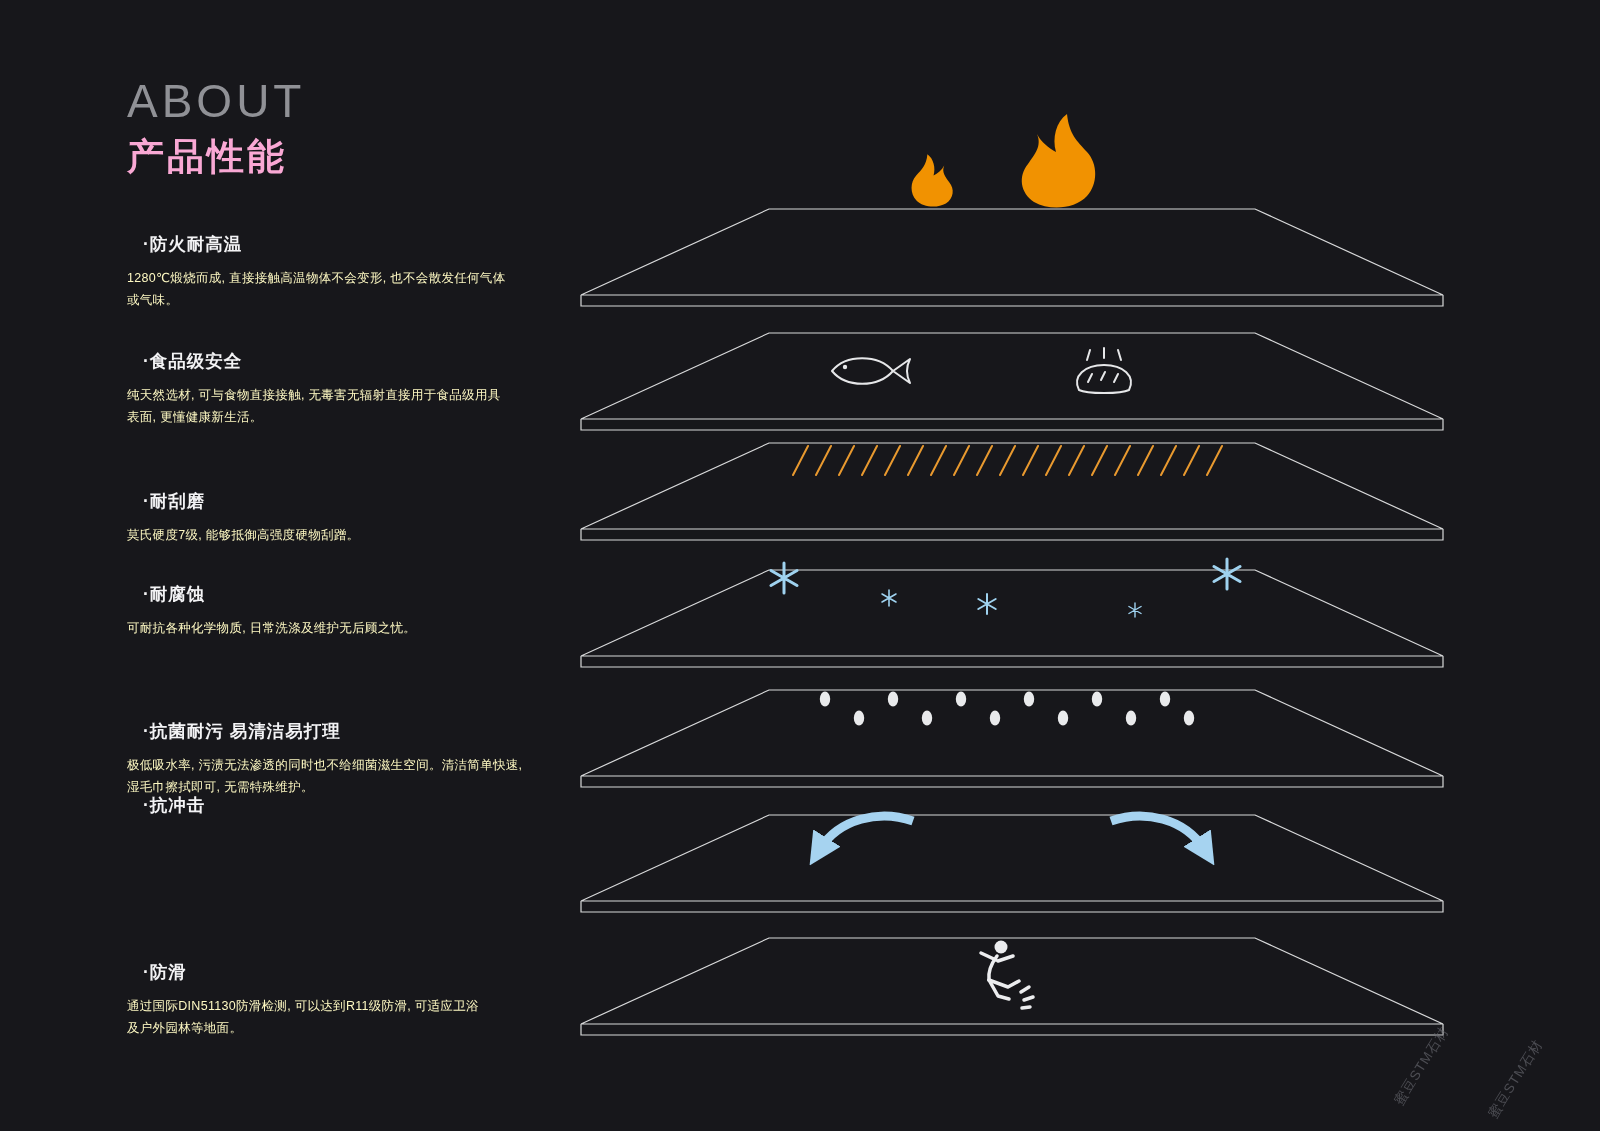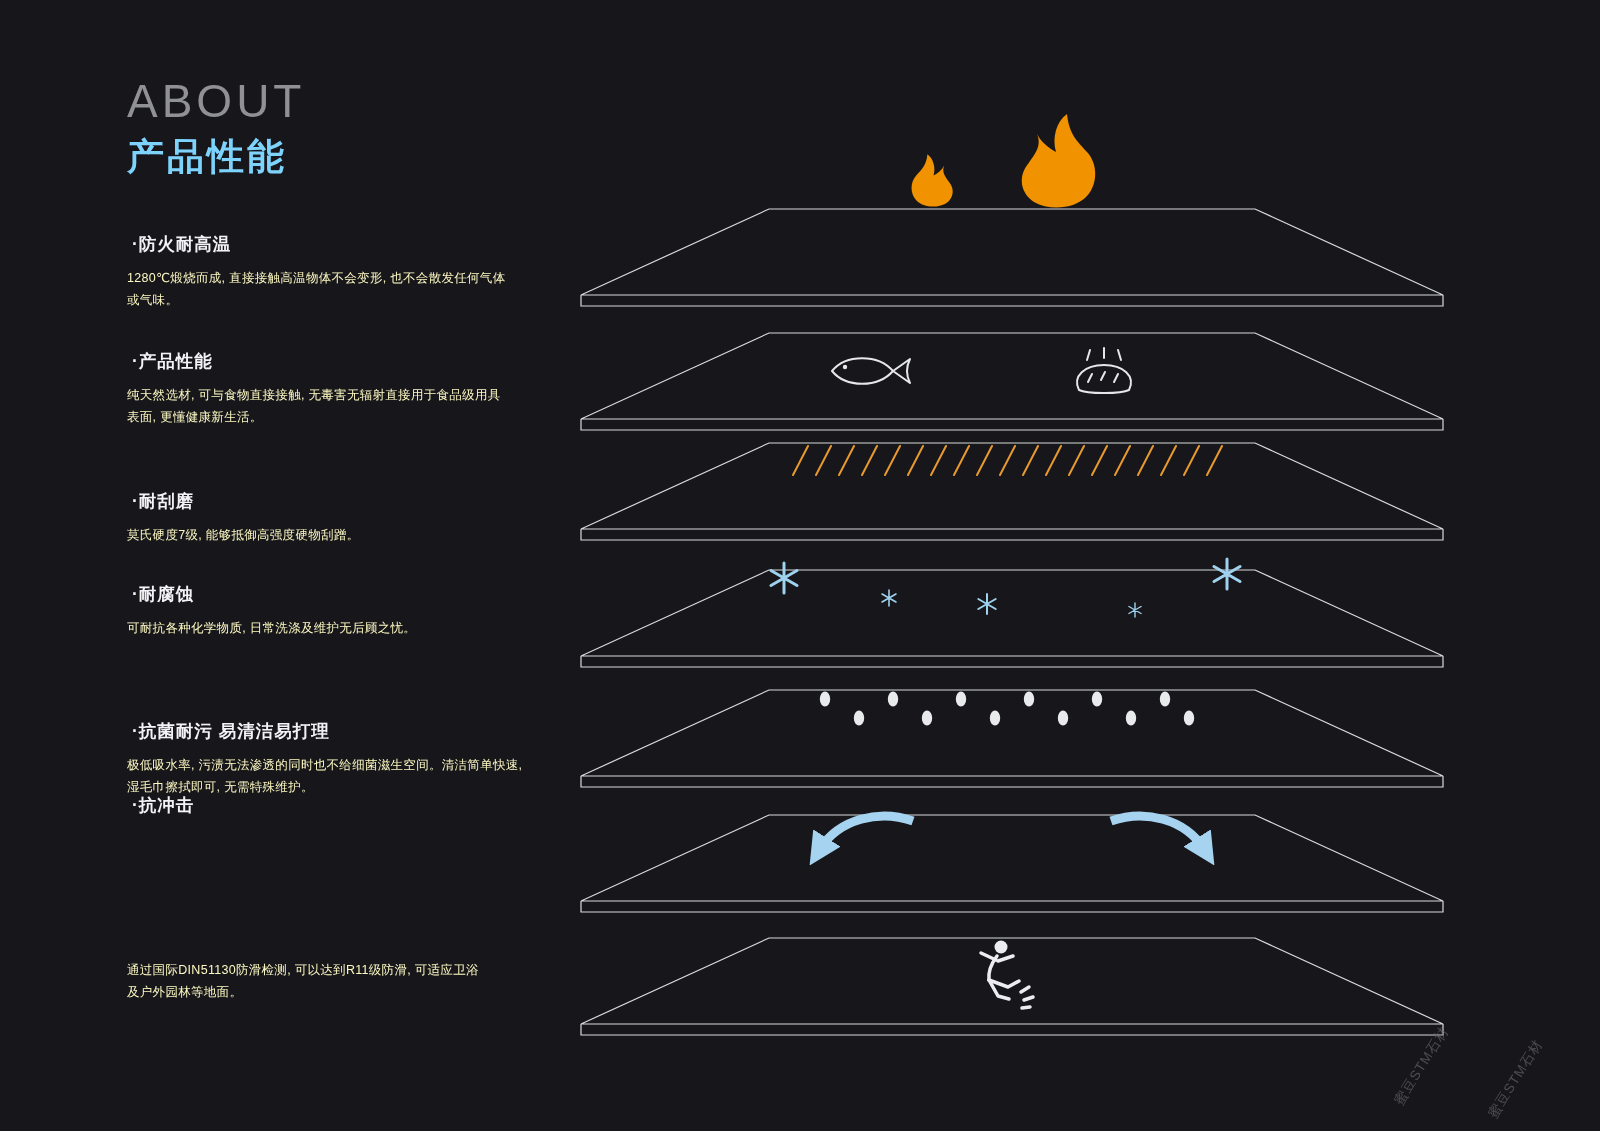--- a/index.html
+++ b/index.html
@@ -7,25 +7,25 @@
     position:relative; width:1600px; height:1131px; overflow:hidden;
     background:#17171b;
     font-family:"Liberation Sans","DejaVu Sans",sans-serif;
   }
   .about {
     position:absolute; left:127px; top:74px;
     font-size:46px; color:#909196; letter-spacing:4px; font-weight:400;
   }
   .page-title {
     position:absolute; left:127px; top:132px;
-    font-size:37px; color:#7dd3fc; font-weight:700; letter-spacing:3px;
+    font-size:37px; color:#f9a8d4; font-weight:700; letter-spacing:3px;
   }
   .feature { position:absolute; left:127px; width:480px; }
   .feature h3 {
-    margin:0 0 12px 5px; font-size:17.5px; color:#f3f3f5;
+    margin:0 0 12px 16px; font-size:17.5px; color:#f3f3f5;
     font-weight:600; letter-spacing:1px;
   }
   .feature p {
     margin:0; font-size:12.5px; color:#fef9c3; line-height:1.75;
     white-space:pre-line; letter-spacing:0.3px;
   }
   svg.diagram { position:absolute; left:577px; overflow:visible; display:block; }
   .watermark {
     position:absolute; color:#62636a; opacity:0.7; font-size:13.5px;
     letter-spacing:1px; transform:rotate(-58deg); transform-origin:0 50%;
@@ -54,41 +54,42 @@
 
   <div class="about">ABOUT</div>
   <div class="page-title">产品性能</div>
 
   <div class="feature" style="top:232px">
     <h3>·防火耐高温</h3>
     <p>1280℃煅烧而成, 直接接触高温物体不会变形, 也不会散发任何气体
 或气味。</p>
   </div>
   <div class="feature" style="top:349px">
-    <h3>·产品性能</h3>
+    <h3>·食品级安全</h3>
     <p>纯天然选材, 可与食物直接接触, 无毒害无辐射直接用于食品级用具
 表面, 更懂健康新生活。</p>
   </div>
   <div class="feature" style="top:489px">
     <h3>·耐刮磨</h3>
     <p>莫氏硬度7级, 能够抵御高强度硬物刮蹭。</p>
   </div>
   <div class="feature" style="top:582px">
     <h3>·耐腐蚀</h3>
     <p>可耐抗各种化学物质, 日常洗涤及维护无后顾之忧。</p>
   </div>
   <div class="feature" style="top:719px">
     <h3>·抗菌耐污 易清洁易打理</h3>
     <p>极低吸水率, 污渍无法渗透的同时也不给细菌滋生空间。清洁简单快速,
 湿毛巾擦拭即可, 无需特殊维护。</p>
   </div>
   <div class="feature" style="top:793px">
     <h3>·抗冲击</h3>
   </div>
   <div class="feature" style="top:960px">
+    <h3>·防滑</h3>
     <p>通过国际DIN51130防滑检测, 可以达到R11级防滑, 可适应卫浴
 及户外园林等地面。</p>
   </div>
 
   <svg class="diagram" style="top:110px" width="870" height="205" viewBox="0 0 870 205">
     <use href="#slab" transform="translate(0,93)"></use>
     <g fill="#F19201" stroke="none">
       <path transform="translate(430,0)" d="M30 24 C 35 36, 28 44, 21 54 C 11 66, 13 83, 27 92 C 43 101, 68 99, 80 86 C 91 74, 91 54, 80 42 C 70 31, 62 24, 60 4 C 49 12, 45 28, 49 42 C 42 38, 34 32, 30 24 Z"></path>
       <path transform="translate(384,42) scale(-0.56,0.56)" d="M30 24 C 35 36, 28 44, 21 54 C 11 66, 13 83, 27 92 C 43 101, 68 99, 80 86 C 91 74, 91 54, 80 42 C 70 31, 62 24, 60 4 C 49 12, 45 28, 49 42 C 42 38, 34 32, 30 24 Z"></path>
     </g>

